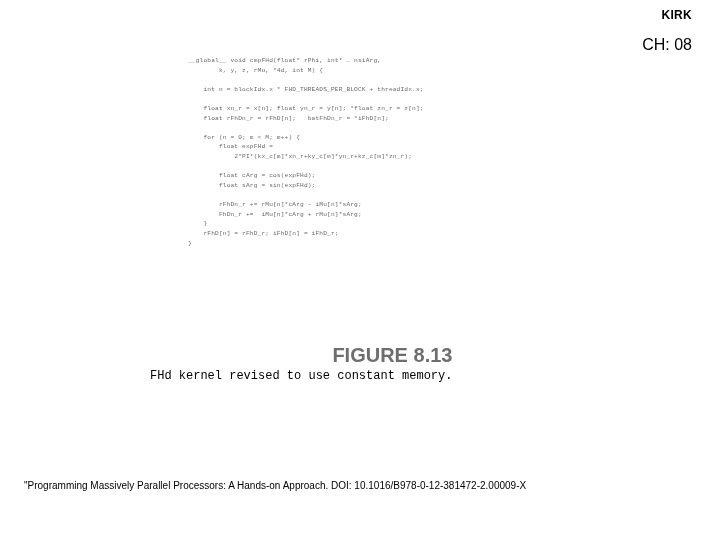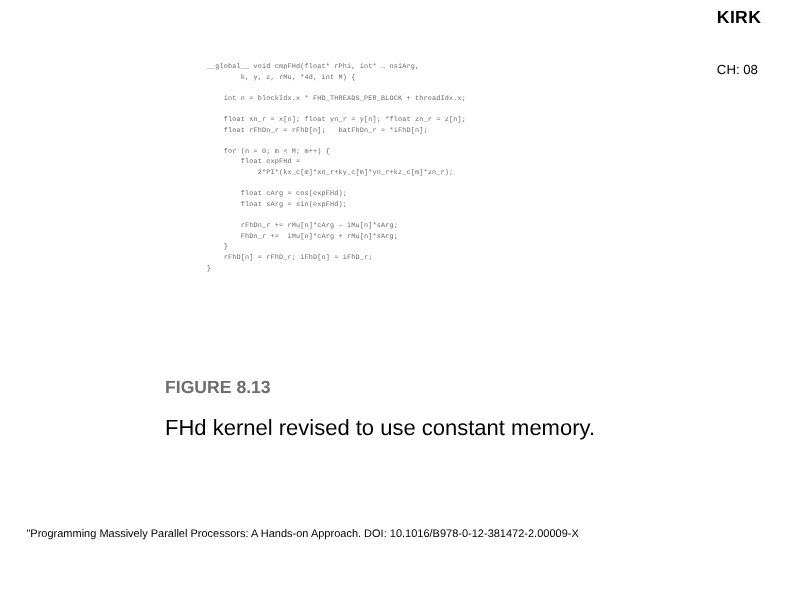--- a/index.html
+++ b/index.html
@@ -14,28 +14,28 @@
     overflow: hidden;
   }
   .header-right {
     position: absolute;
     top: 8px;
     right: 28px;
     text-align: left;
   }
   .book-abbr {
     font-weight: 700;
-    font-size: 16px;
+    font-size: 12px;
     letter-spacing: 0.3px;
     text-align: right;
   }
   .chapter {
     font-weight: 400;
-    font-size: 12px;
-    margin-top: 30px;
+    font-size: 16px;
+    margin-top: 14px;
   }
   .code-area {
     position: absolute;
     top: 56px;
     left: 188px;
     width: 380px;
     height: 210px;
     font-family: "Courier New", Courier, monospace;
     font-size: 6.2px;
     line-height: 1.55;
@@ -43,28 +43,30 @@
     white-space: pre;
     letter-spacing: 0.15px;
   }
   .figure-block {
     position: absolute;
     top: 344px;
     left: 150px;
   }
   .fig-label {
     font-weight: 700;
-    font-size: 16px;
+    font-size: 20px;
     color: #6e6e6e;
+    text-align: right;
   }
   .fig-caption {
     font-weight: 400;
-    font-size: 20px;
+    font-size: 12px;
     color: #000;
-    margin-top: 16px;
+    margin-top: 2px;
+    font-family: Liberation Mono, monospace;
   }
   .footer {
     position: absolute;
     left: 24px;
     bottom: 48px;
     font-size: 10px;
     line-height: 1.35;
     color: #000;
     width: 670px;
   }

